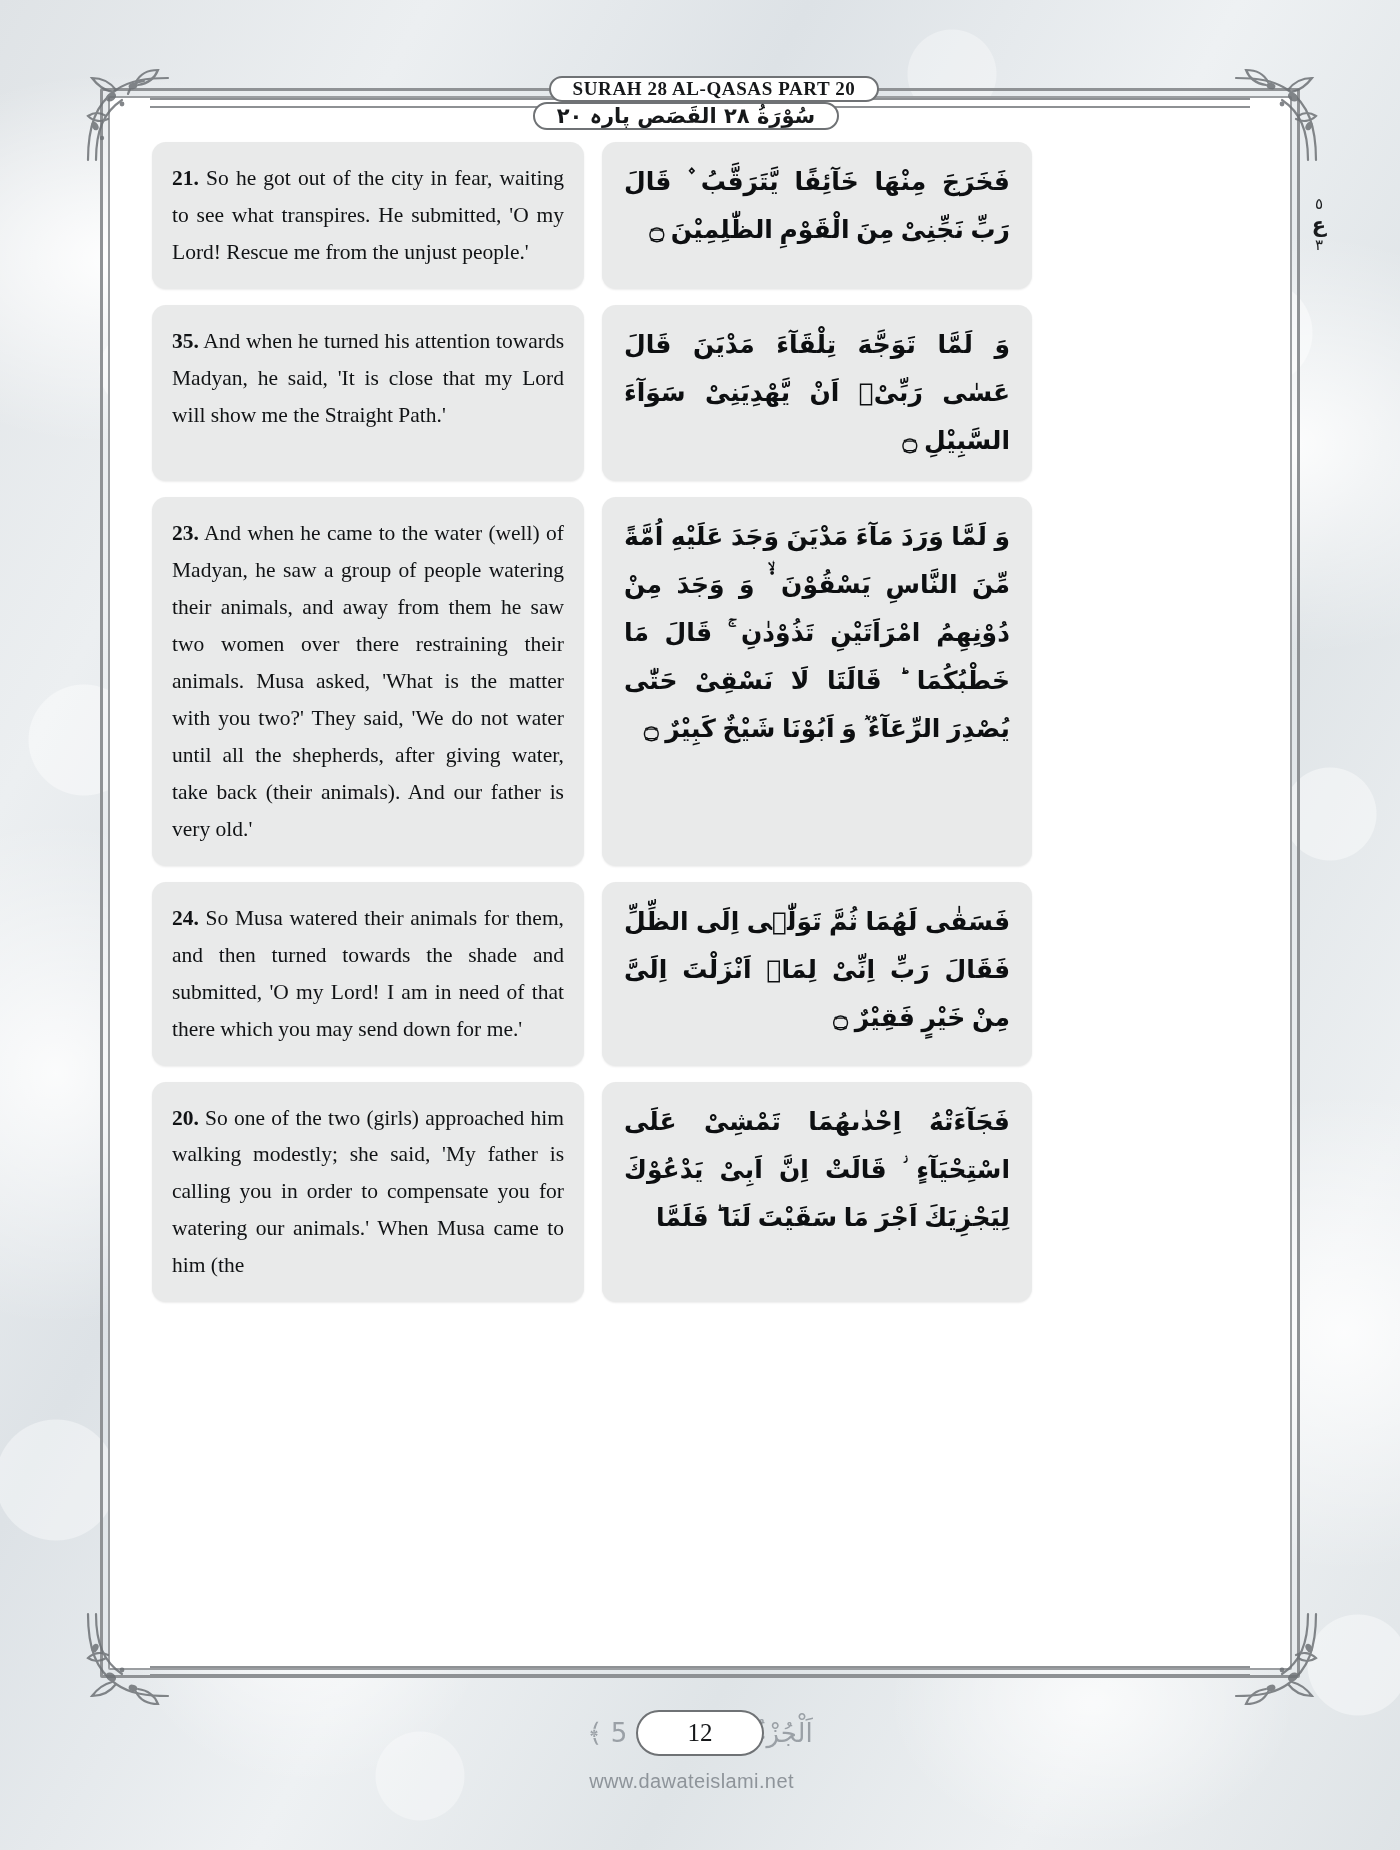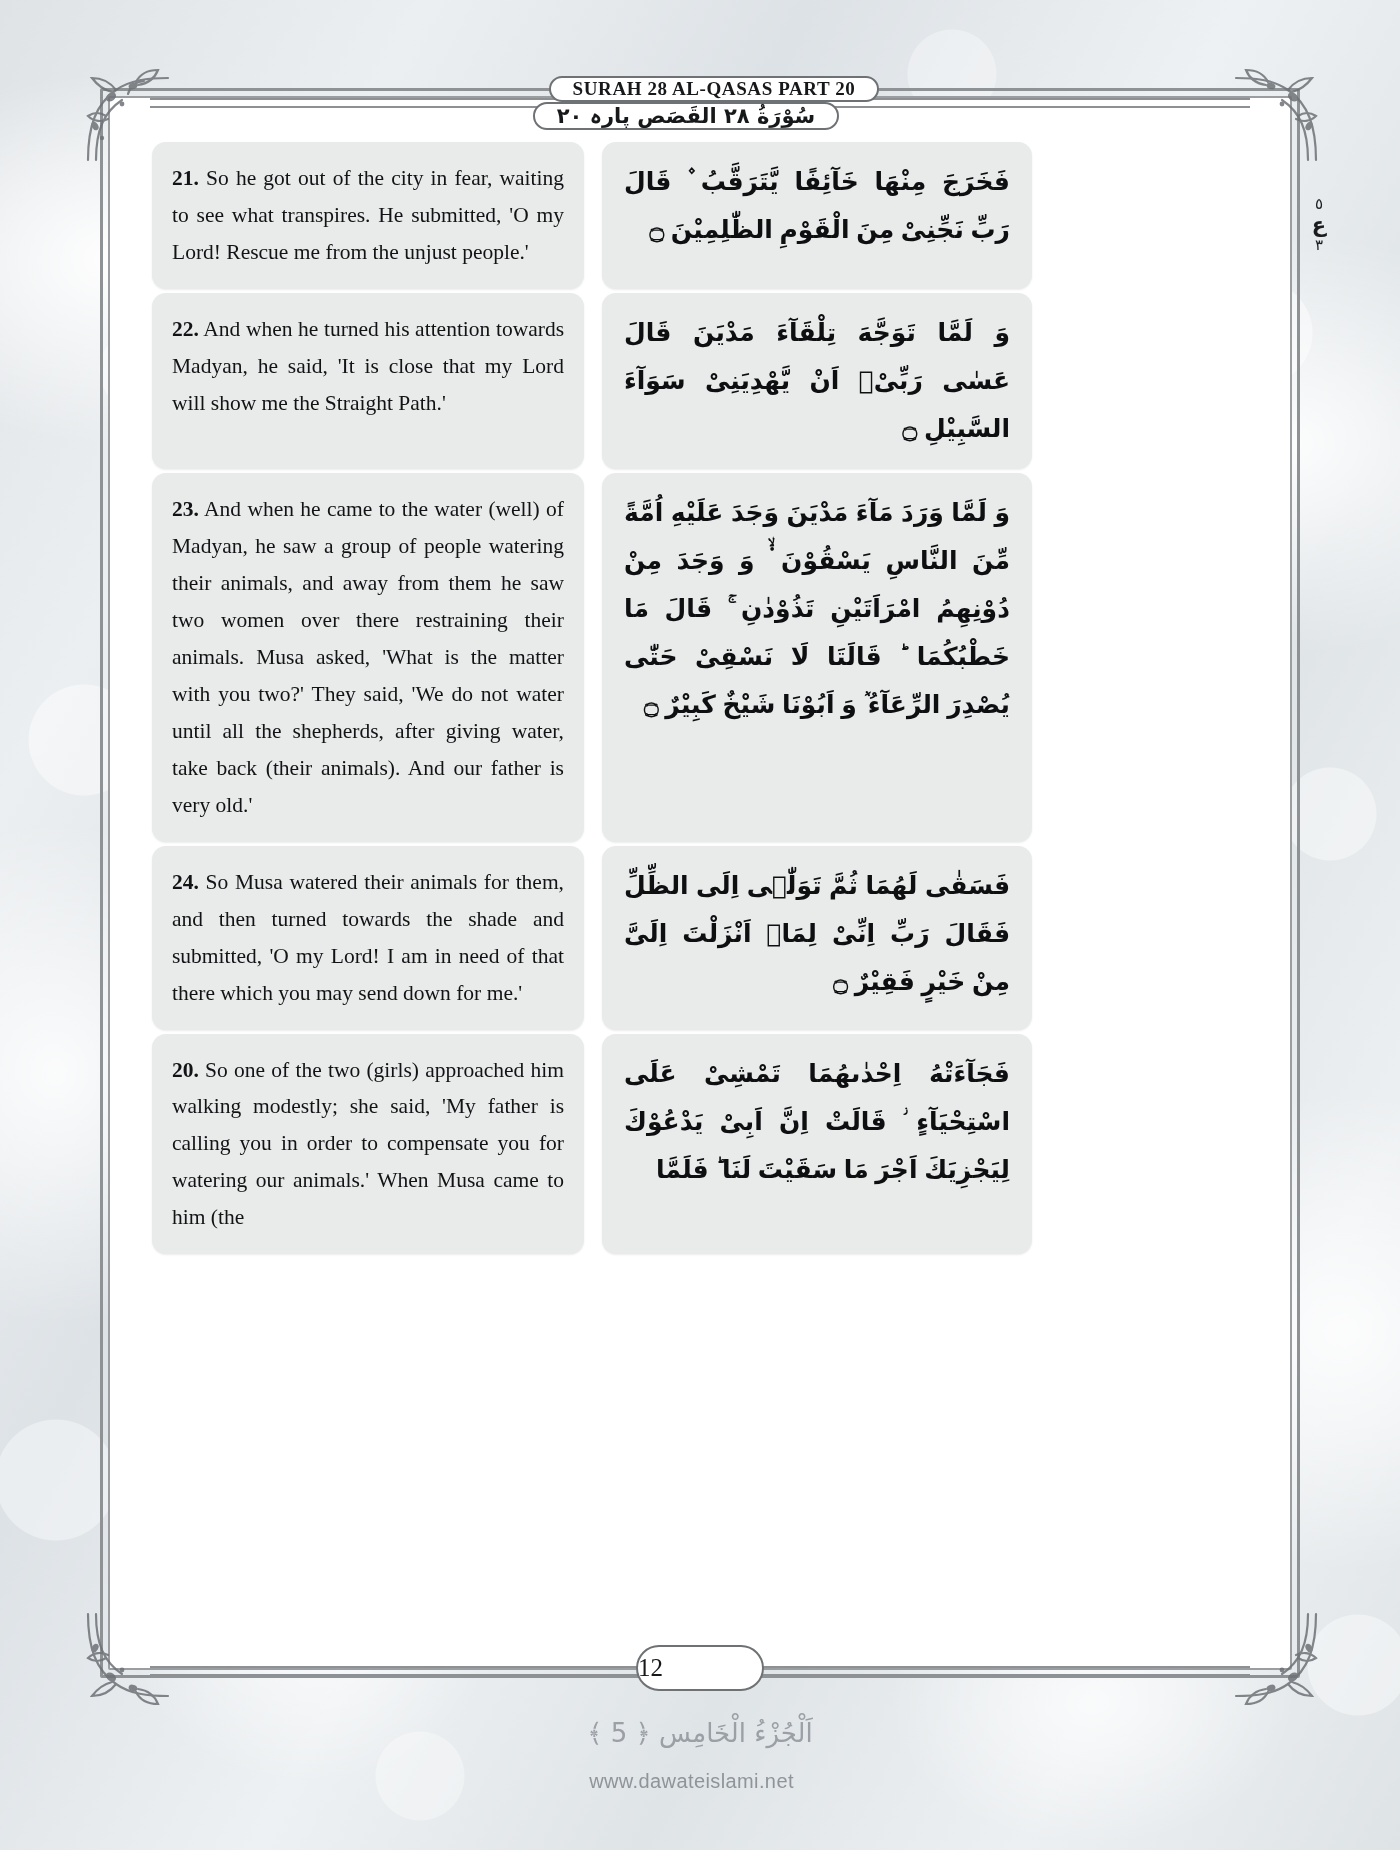--- a/index.html
+++ b/index.html
@@ -150,21 +150,21 @@
   .pill.right { margin-right: 28px; font-weight: bold; }
 
   
   .verses {
     position: absolute;
     left: 152px;
     top: 142px;
     width: 1096px;
     display: flex;
     flex-direction: column;
-    gap: 4px;
+    gap: 16px;
     z-index: 5;
   }
   .verse-row {
     display: flex;
     gap: 18px;
     align-items: stretch;
   }
   .cell {
     background: #e9eaea;
     border-radius: 14px;
@@ -227,28 +227,29 @@
     right: 150px;
     top: 1666px;
     height: 6px;
     border-top: 2px solid #8e9194;
     border-bottom: 2px solid #8e9194;
     z-index: 4;
   }
   .page-pill {
     position: absolute;
     left: 636px;
-    top: 1645px;
+    top: 1710px;
     width: 128px;
     height: 46px;
     background: #ffffff;
     border: 2.5px solid #6f7275;
     border-radius: 24px;
     display: flex;
     align-items: center;
+    justify-content: center;
     font-family: "Liberation Serif", serif;
     font-size: 25px;
     color: #16181a;
     z-index: 7;
     box-sizing: border-box;
   }
   .footer-juz {
     position: absolute;
     left: 0;
     right: 0;
@@ -381,21 +382,21 @@
         </div>
       </div>
       <div class="cell ar">
         <div class="ar-text">فَخَرَجَ مِنْهَا خَآئِفًا يَّتَرَقَّبُ ۫ قَالَ رَبِّ نَجِّنِیْ مِنَ الْقَوْمِ الظّٰلِمِیْنَ ۝</div>
       </div>
     </div>
 
     <div class="verse-row">
       <div class="cell en">
         <div class="en-text">
-          <span class="num">22.</span>
+          <span class="num">35.</span>
           <span>And when he turned his attention towards Madyan, he said, 'It is close that my Lord will show me the Straight Path.'</span>
         </div>
       </div>
       <div class="cell ar">
         <div class="ar-text">وَ لَمَّا تَوَجَّهَ تِلْقَآءَ مَدْیَنَ قَالَ عَسٰى رَبِّیْۤ اَنْ یَّهْدِیَنِیْ سَوَآءَ السَّبِیْلِ ۝</div>
       </div>
     </div>
 
     <div class="verse-row">
       <div class="cell en">

